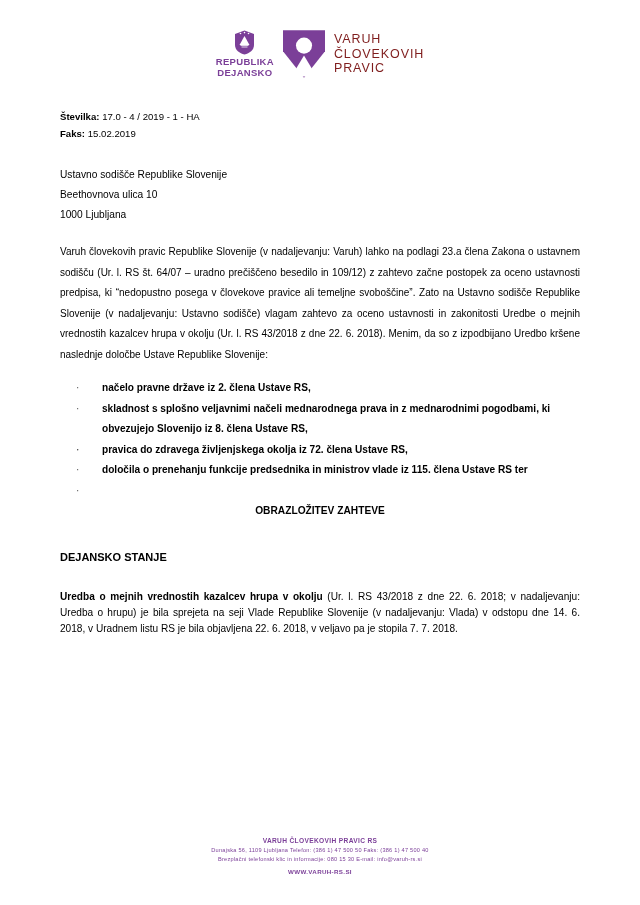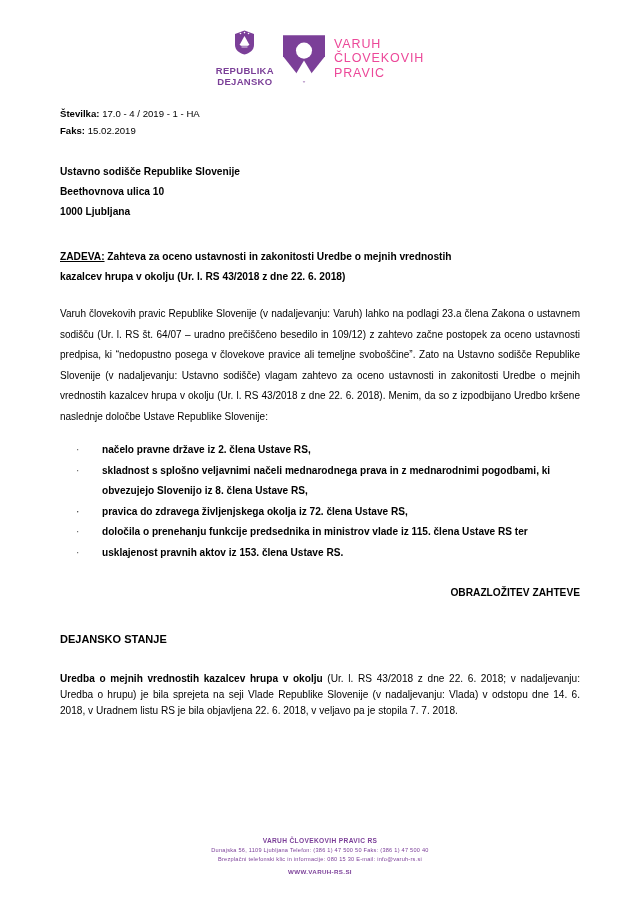--- a/index.html
+++ b/index.html
@@ -36,21 +36,21 @@
   }
   .logo-wrap {
     display: flex;
     align-items: center;
     gap: 9px;
   }
   .coat-block {
     display: flex;
     flex-direction: column;
     align-items: center;
-    gap: 11px;
+    gap: 2px;
   }
   .coat-arms {
     width: 21px;
     height: 25px;
     display: block;
   }
   .coat-text {
     font-family: "Liberation Sans", sans-serif;
     font-size: 9.5px;
     font-weight: bold;
@@ -62,42 +62,42 @@
   .vlogo {
     width: 42px;
     height: 48px;
     display: block;
   }
   .brand-text {
     font-family: "Liberation Sans", sans-serif;
     font-size: 12.5px;
     font-weight: normal;
     letter-spacing: 0.9px;
-    color: #ec4899;
+    color: #7f1d1d;
     line-height: 14.5px;
   }
 
   
   .content {
     padding: 0 60px;
-    margin-top: 12px;
+    margin-top: 24px;
   }
   .meta-line {
     font-size: 9.6px;
     line-height: 17px;
     color: #000;
   }
   .meta-line .lbl { font-weight: bold; }
 
   .addr-block {
     margin-top: 23px;
   }
   .addr-line {
     font-size: 10.2px;
-    font-weight: bold;
+    font-weight: normal;
     line-height: 20px;
   }
 
   .subject {
     margin-top: 25px;
     font-size: 10.2px;
     font-weight: bold;
     line-height: 20px;
   }
   .subject .u { text-decoration: underline; }
@@ -127,21 +127,21 @@
     left: 16px;
     top: 0;
     font-size: 10px;
     font-weight: normal;
     color: #555;
     line-height: 20.5px;
   }
 
   .center-heading {
     margin-top: 20px;
-    text-align: right;
+    text-align: center;
     font-size: 10.2px;
     font-weight: bold;
     line-height: 20px;
   }
   .left-heading {
     margin-top: 26px;
     font-size: 11px;
     font-weight: bold;
     line-height: 20px;
   }
@@ -231,34 +231,30 @@
       <span class="lbl">Faks:</span>
       <span>15.02.2019</span>
     </div>
 
     <div class="addr-block">
       <div class="addr-line">Ustavno sodišče Republike Slovenije</div>
       <div class="addr-line">Beethovnova ulica 10</div>
       <div class="addr-line">1000 Ljubljana</div>
     </div>
 
-    <div class="subject">
-      <div><span class="u">ZADEVA:</span><span> Zahteva za oceno ustavnosti in zakonitosti Uredbe o mejnih vrednostih</span></div>
-      <div>kazalcev hrupa v okolju (Ur. l. RS 43/2018 z dne 22. 6. 2018)</div>
-    </div>
 
     <div class="para">Varuh človekovih pravic Republike Slovenije (v nadaljevanju: Varuh) lahko na podlagi 23.a člena Zakona o ustavnem sodišču (Ur. l. RS št. 64/07 – uradno prečiščeno besedilo in 109/12) z zahtevo začne postopek za oceno ustavnosti predpisa, ki “nedopustno posega v človekove pravice ali temeljne svoboščine”. Zato na Ustavno sodišče Republike Slovenije (v nadaljevanju: Ustavno sodišče) vlagam zahtevo za oceno ustavnosti in zakonitosti Uredbe o mejnih vrednostih kazalcev hrupa v okolju (Ur. l. RS 43/2018 z dne 22. 6. 2018). Menim, da so z izpodbijano Uredbo kršene naslednje določbe Ustave Republike Slovenije:</div>
 
     <ul class="claims">
       <li><span class="bullet">·</span><span>načelo pravne države iz 2. člena Ustave RS,</span></li>
       <li><span class="bullet">·</span><span>skladnost s splošno veljavnimi načeli mednarodnega prava in z mednarodnimi pogodbami, ki obvezujejo Slovenijo iz 8. člena Ustave RS,</span></li>
       <li><span class="bullet">·</span></li>
       <li><span class="bullet">·</span><span>pravica do zdravega življenjskega okolja iz 72. člena Ustave RS,</span></li>
       <li><span class="bullet">·</span><span>določila o prenehanju funkcije predsednika in ministrov vlade iz 115. člena Ustave RS ter</span></li>
-      <li><span class="bullet">·</span><span>usklajenost pravnih aktov iz 153. člena Ustave RS.</span></li>
+      <li><span class="bullet">·</span></li>
     </ul>
 
     <div class="center-heading">OBRAZLOŽITEV ZAHTEVE</div>
 
     <div class="left-heading">DEJANSKO STANJE</div>
 
     <div class="para-tight"><b>Uredba o mejnih vrednostih kazalcev hrupa v okolju</b><span> (Ur. l. RS 43/2018 z dne 22. 6. 2018; v nadaljevanju: Uredba o hrupu) je bila sprejeta na seji Vlade Republike Slovenije (v nadaljevanju: Vlada) v odstopu dne 14. 6. 2018, v Uradnem listu RS je bila objavljena 22. 6. 2018, v veljavo pa je stopila 7. 7. 2018.</span></div>
 
   </div>
 

